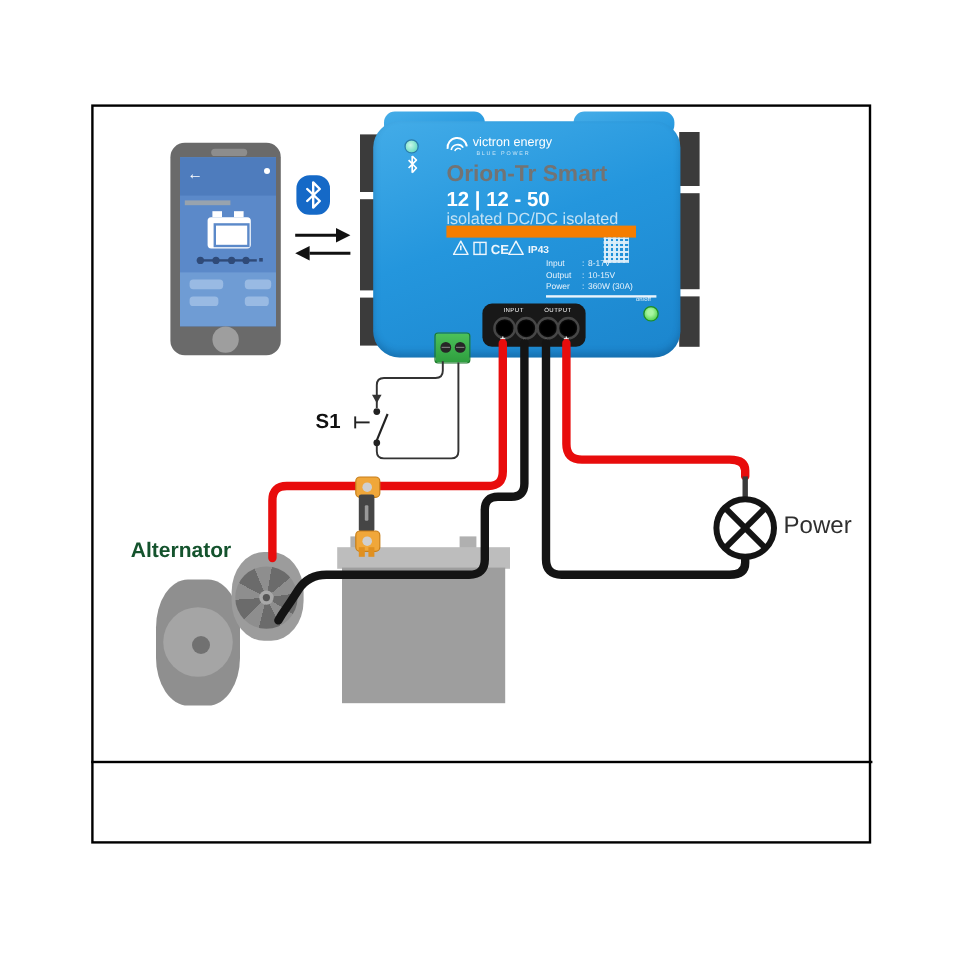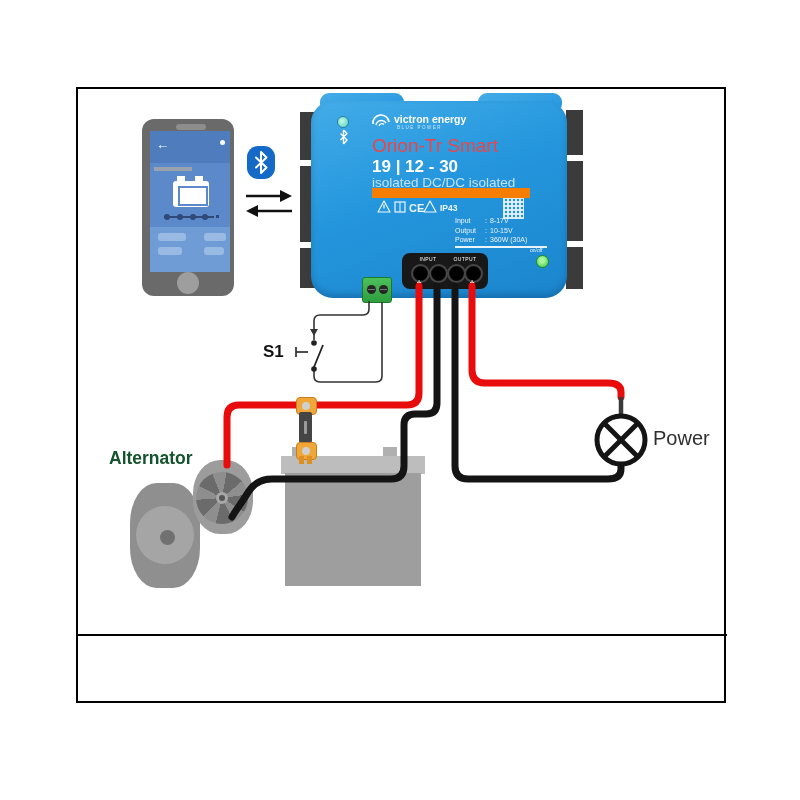--- a/index.html
+++ b/index.html
@@ -43,23 +43,23 @@
   .fin.r2{left:566px;top:161px;width:17px;height:80px;}
   .fin.r3{left:566px;top:247px;width:17px;height:42px;}
   .case-bump{top:93px;width:84px;height:20px;border-radius:9px;
              background:linear-gradient(160deg,#45ade8,#2496dd);}
   .case-bump.b1{left:320px;} .case-bump.b2{left:478px;}
   .case{left:311px;top:101px;width:256px;height:197px;border-radius:22px;
         background:linear-gradient(160deg,#43ace8 0%,#2496dd 45%,#1b85cd 100%);
         box-shadow:inset 0 -4px 6px rgba(0,40,80,.25);}
   .dev-led{left:337px;top:116px;width:10px;height:10px;border-radius:50%;
            background:radial-gradient(circle at 40% 40%,#c9f7e8,#6fdec4 70%);border:1px solid #2c7ca8;}
-  .dev-brand{left:394px;top:113px;font-size:10.5px;font-weight:bold;color:#fff;text-align:center;}
+  .dev-brand{left:394px;top:113px;font-size:10.5px;font-weight:normal;color:#fff;text-align:center;}
   .dev-brandsub{left:397px;top:125px;font-size:4.5px;letter-spacing:1.5px;color:#cfe8f7;text-transform:uppercase;}
-  .dev-title{left:372px;top:135px;font-size:19px;font-weight:normal;color:#ef4444;}
+  .dev-title{left:372px;top:135px;font-size:19px;font-weight:bold;color:#737373;}
   .dev-model{left:372px;top:157px;font-size:17px;font-weight:bold;color:#fff;}
   .dev-sub{left:372px;top:175px;font-size:13.5px;color:#c3e2f4;}
   .dev-orange{left:372px;top:188px;width:158px;height:10px;background:#f57d00;}
   .dev-qr{left:503px;top:198px;width:21px;height:21px;opacity:.85;
           background-image:repeating-linear-gradient(0deg,rgba(255,255,255,.95) 0 2px,transparent 2px 4px),
                            repeating-linear-gradient(90deg,rgba(255,255,255,.95) 0 2px,transparent 2px 4px);}
   .dev-specs{left:455px;top:216px;width:95px;color:#eaf4fc;font-size:7px;line-height:9.5px;}
   .spec-row{display:flex;}
   .spec-label{width:27px;}
   .spec-colon{width:8px;text-align:center;}
@@ -170,21 +170,21 @@
   </svg>
 
   <svg class="abs" style="left:371px;top:110px;" width="20" height="18" viewBox="0 0 20 18">
     <path d="M2 14 A8 8 0 0 1 18 12" fill="none" stroke="#fff" stroke-width="1.6"></path>
     <path d="M5 15 A5.5 5.5 0 0 1 15 13" fill="none" stroke="#fff" stroke-width="1.4"></path>
     <path d="M8 16 A3 3 0 0 1 13 14.5" fill="none" stroke="#fff" stroke-width="1.2"></path>
   </svg>
   <div class="abs dev-brand">victron energy</div>
   <div class="abs dev-brandsub">blue power</div>
   <div class="abs dev-title">Orion-Tr Smart</div>
-  <div class="abs dev-model">19 | 12 - 30</div>
+  <div class="abs dev-model">12 | 12 - 50</div>
   <div class="abs dev-sub">isolated DC/DC isolated</div>
   <div class="abs dev-orange"></div>
 
   <svg class="abs" style="left:377px;top:200px;" width="88" height="14" viewBox="0 0 88 14">
     <path d="M7 1 L13 12 H1 Z" fill="none" stroke="#eef6fc" stroke-width="1.2" stroke-linejoin="round"></path>
     <line x1="7" y1="4.5" x2="7" y2="8.5" stroke="#eef6fc" stroke-width="1.3"></line>
     <rect x="18" y="2" width="10" height="10" fill="none" stroke="#eef6fc" stroke-width="1.2"></rect>
     <line x1="23" y1="2" x2="23" y2="12" stroke="#eef6fc" stroke-width="1"></line>
     <text x="32" y="11.5" font-size="11" font-weight="bold" fill="#eef6fc">CE</text>
     <path d="M53 1 L59 12 H47 Z" fill="none" stroke="#eef6fc" stroke-width="1.2" stroke-linejoin="round"></path>

